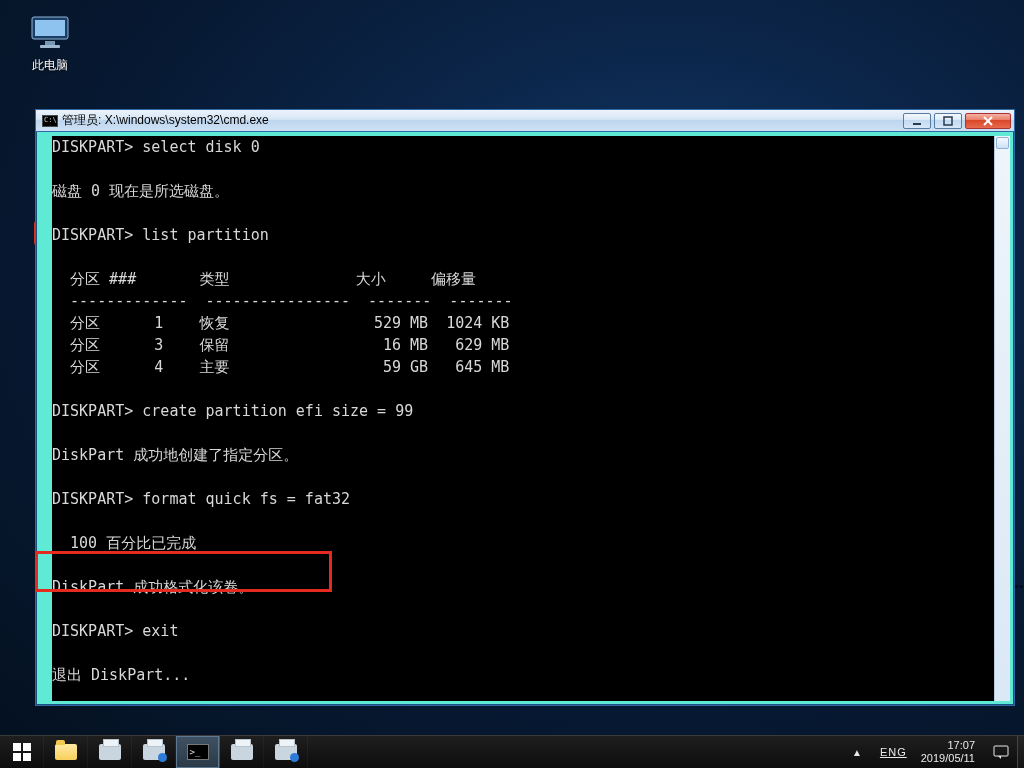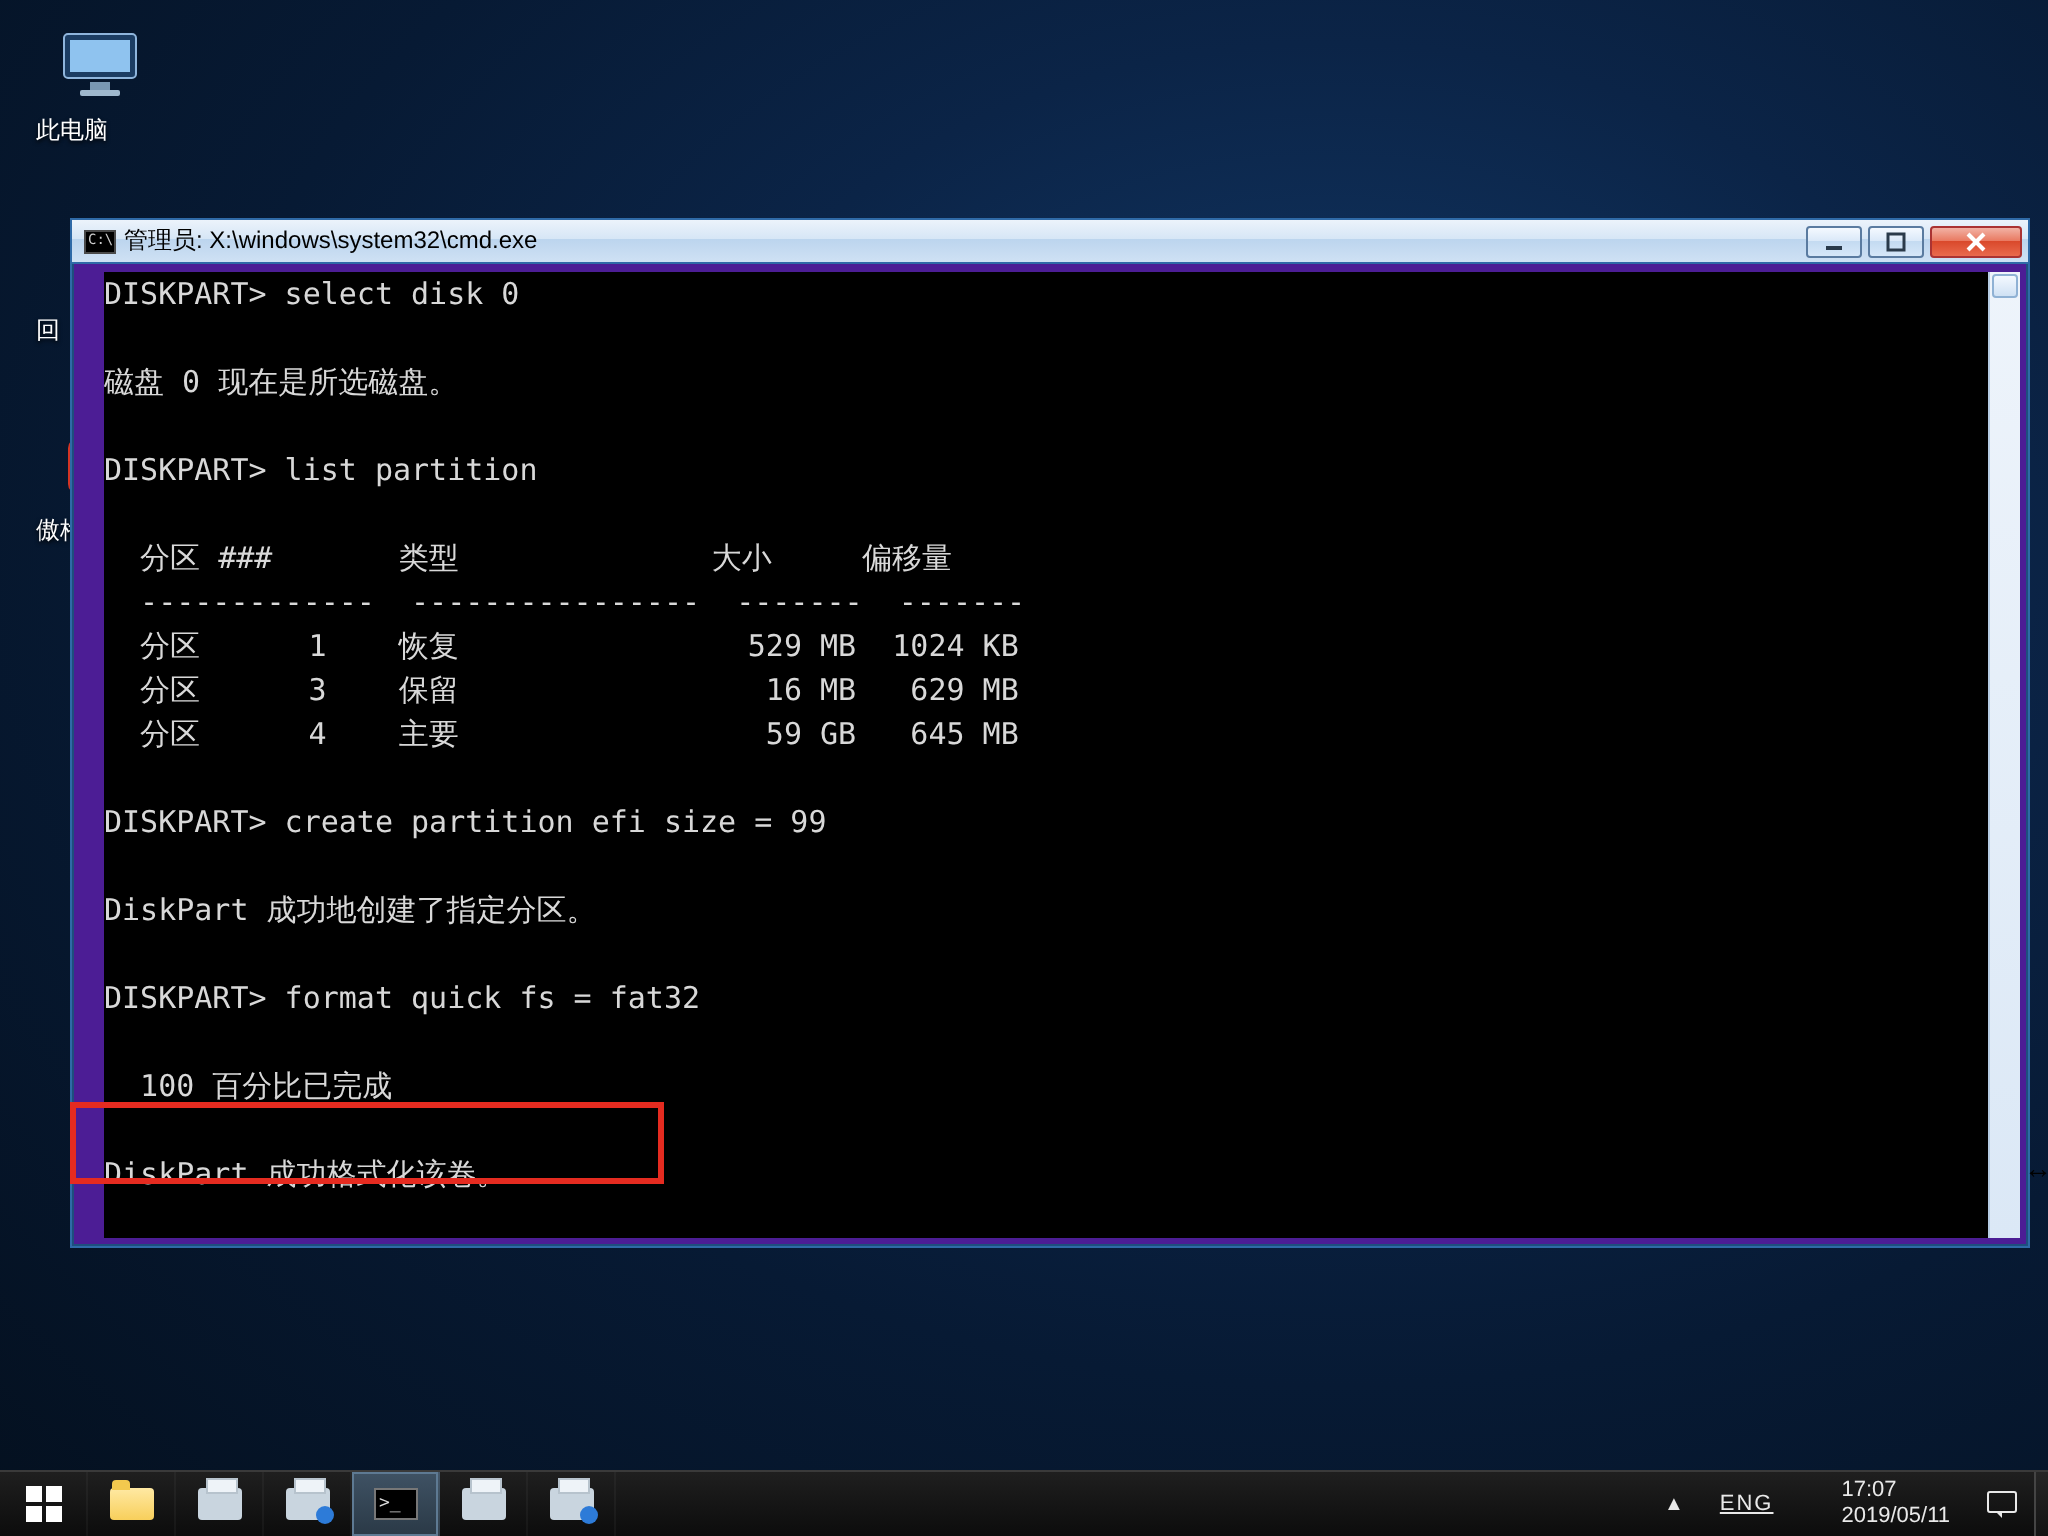--- a/index.html
+++ b/index.html
@@ -3,31 +3,31 @@
 <meta charset="utf-8">
 <style>
   * { margin: 0; padding: 0; box-sizing: border-box; }
   html, body { width: 1024px; height: 768px; overflow: hidden; font-family: "Microsoft YaHei", Tahoma, sans-serif; }
   body {
     background: radial-gradient(ellipse at 65% 35%, #133a6a 0%, #0b2447 35%, #071a34 60%, #04101f 100%);
     position: relative; color: #fff; user-select: none;
   }
 
   
-  .desktop-icon { position: absolute; width: 64px; font-size: 12px; text-shadow: 0 1px 2px #000; }
+  .desktop-icon { position: absolute; width: 64px; text-align: center; font-size: 12px; text-shadow: 0 1px 2px #000; }
   .desktop-icon .glyph { width: 42px; height: 42px; margin: 0 auto 4px; display: flex; align-items: center; justify-content: center; }
   .desktop-icon .label { line-height: 14px; }
   #di-thispc { left: 18px; top: 12px; }
   #di-recycle { left: 18px; top: 112px; }
   #di-aomei  { left: 18px; top: 212px; }
 
   
   .cmd-window {
-    position: absolute; left: 35px; top: 109px; width: 980px; height: 515px;
-    border: 1px solid #2f6aa7; background: #4c1d95; box-shadow: 0 0 0 1px #1d4f7e inset;
+    position: absolute; left: 35px; top: 109px; width: 980px; height: 597px;
+    border: 1px solid #2f6aa7; background: #5eead4; box-shadow: 0 0 0 1px #1d4f7e inset;
   }
   .titlebar {
     height: 22px; background: linear-gradient(#ecf3fb, #d6e6f6 45%, #bcd5ee 46%, #cfe1f4);
     border-bottom: 1px solid #2f6aa7; display: flex; align-items: center; padding: 0 2px;
     color: #000; font-size: 12px;
   }
   .titlebar .titleicon { width: 16px; height: 12px; background:#000; border:1px solid #4a4a4a; margin:0 4px; position:relative; }
   .titlebar .titleicon::after{content:"C:\\"; color:#ccc; font:7px/1 Consolas,monospace; position:absolute; left:1px; top:1px;}
   .titlebar .title-text { flex: 0 0 auto; }
   .titlebar .spacer { flex: 1 1 auto; }
@@ -69,21 +69,21 @@
   .folder-ico{ width:22px; height:16px; background:linear-gradient(#ffe9a3,#f8cf5b); border-radius:2px; position:relative;}
   .folder-ico::before{content:""; position:absolute; top:-4px; left:1px; width:9px; height:5px; background:#f3c94e; border-radius:2px 2px 0 0;}
   .printer-ico{ width:22px; height:16px; background:#c9d5df; border-radius:2px; position:relative; }
   .printer-ico::after{content:""; position:absolute; left:4px; top:-5px; width:14px; height:6px; background:#eef3f8; border:1px solid #b7c3cd;}
   .printer-ico.blue::before{content:""; position:absolute; right:-2px; bottom:-2px; width:9px; height:9px; background:#2d7bd8; border-radius:50%;}
   .cmd-ico{ width:22px; height:16px; background:#000; border:1px solid #777; position:relative;}
   .cmd-ico::after{content:">_"; color:#ddd; font:9px/14px Consolas,monospace; position:absolute; left:2px; top:0;}
   .tray{ margin-left:auto; display:flex; align-items:center; color:#e9e9e9; font-size:11px; }
   .tray .chev{ padding:0 10px; font-size:10px;}
   .tray .ime{ padding:0 8px; letter-spacing:1px;text-decoration:underline;}
-  .tray .clock{ padding:0 10px 0 6px; text-align:left; line-height:13px; font-size:11px;margin-left:20px;}
+  .tray .clock{ padding:0 10px 0 6px; text-align:right; line-height:13px; font-size:11px;}
   .tray .showdesk{ width:7px; align-self:stretch; border-left:1px solid #444; background:rgba(255,255,255,0.03);}
   .tray .msg{ padding:0 8px; }
 
   
   svg{ display:block; }
 </style>
 </head>
 <body>
 
 <div id="di-thispc" class="desktop-icon">

